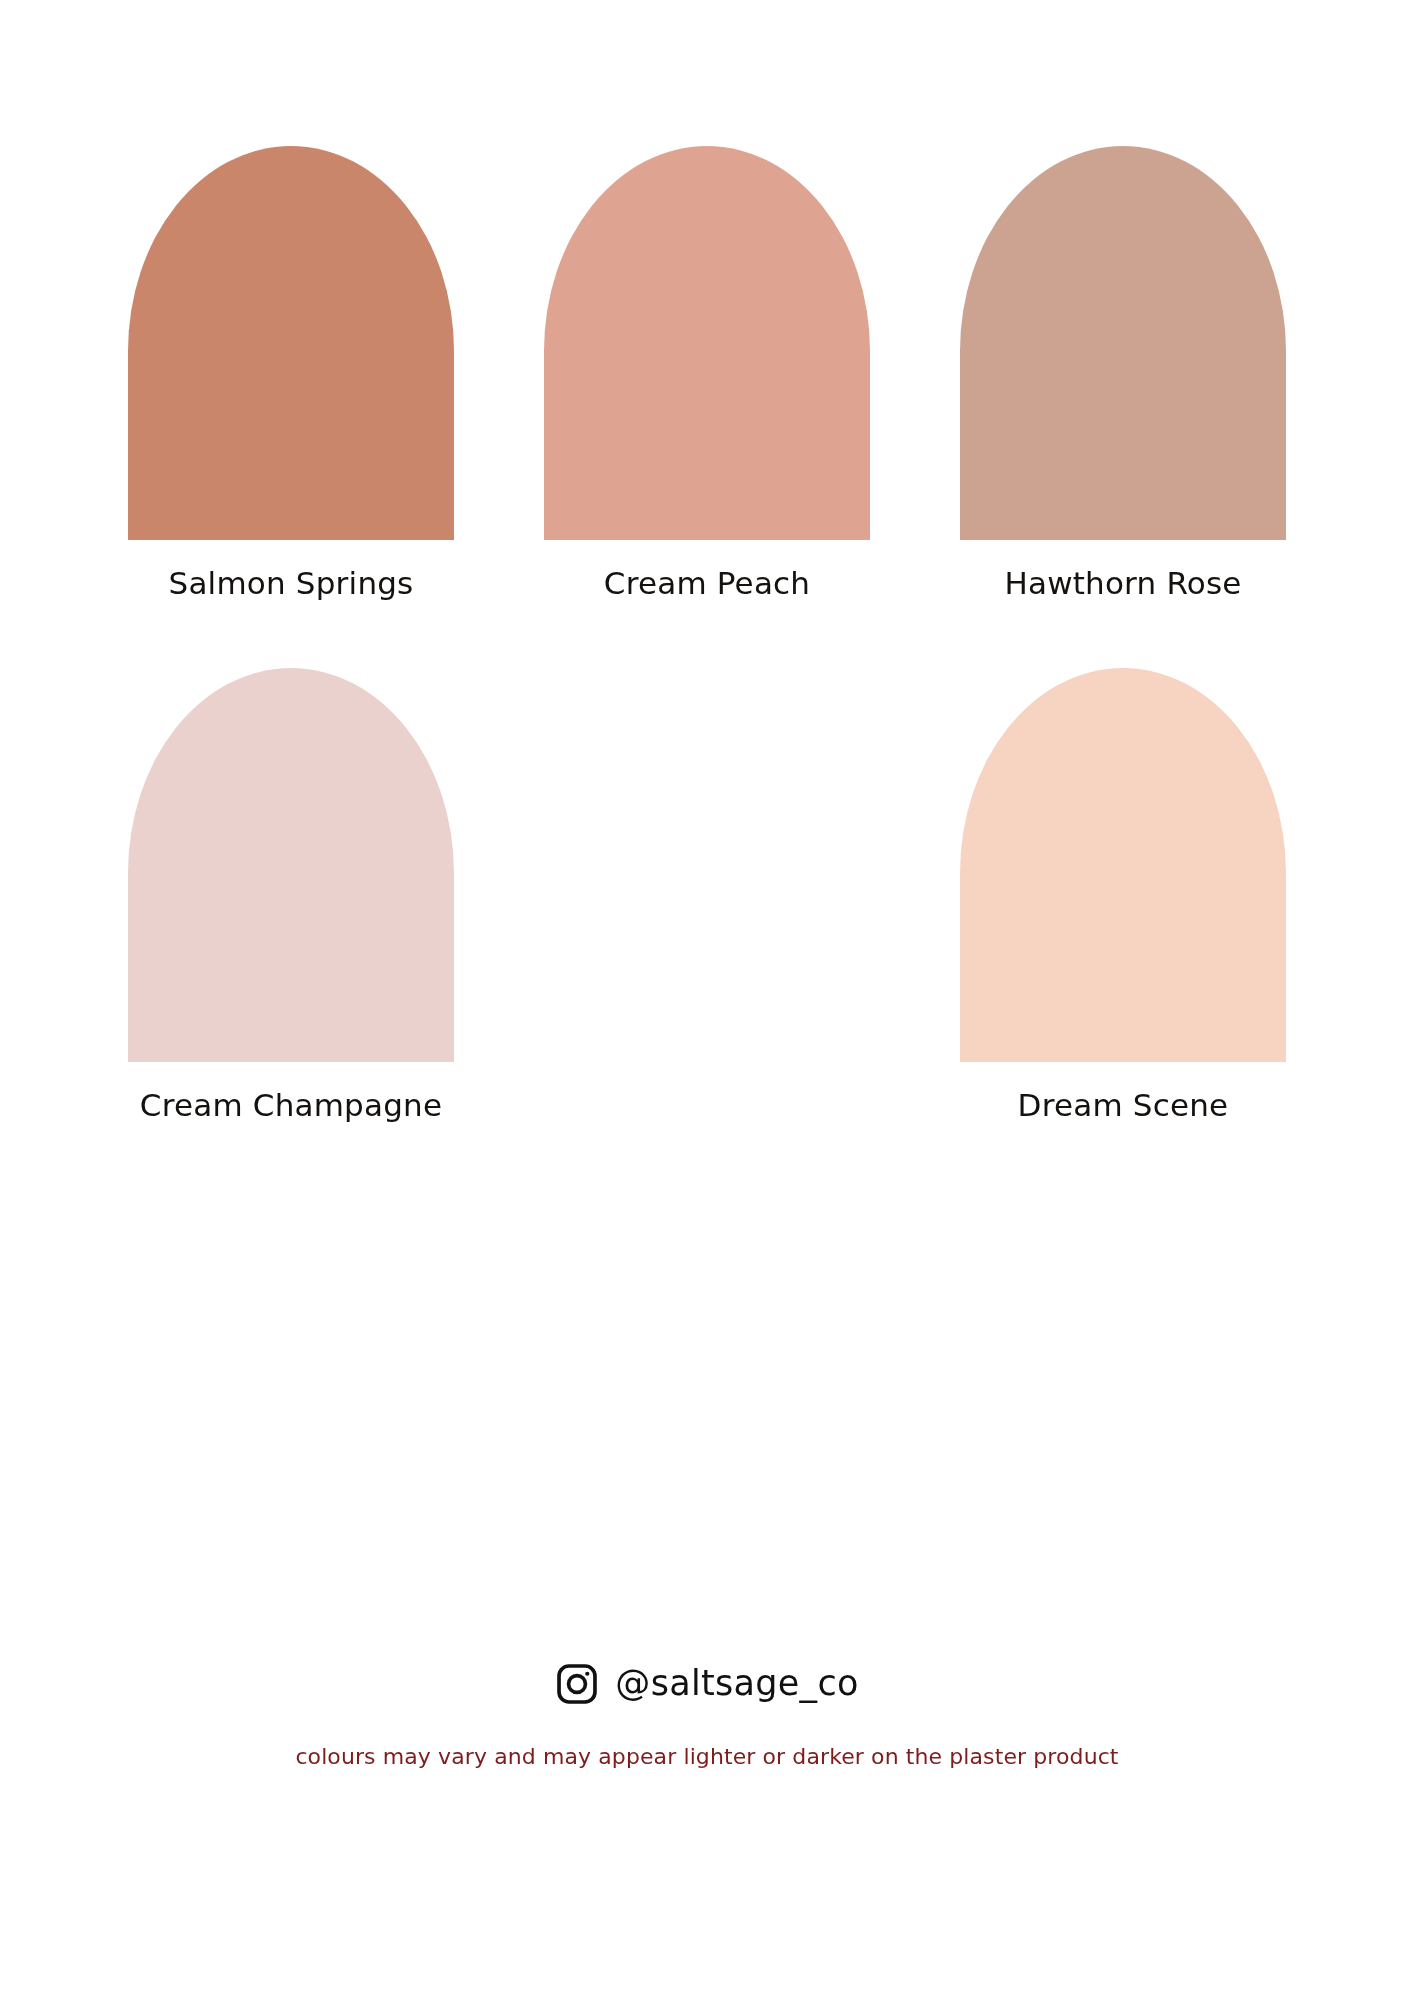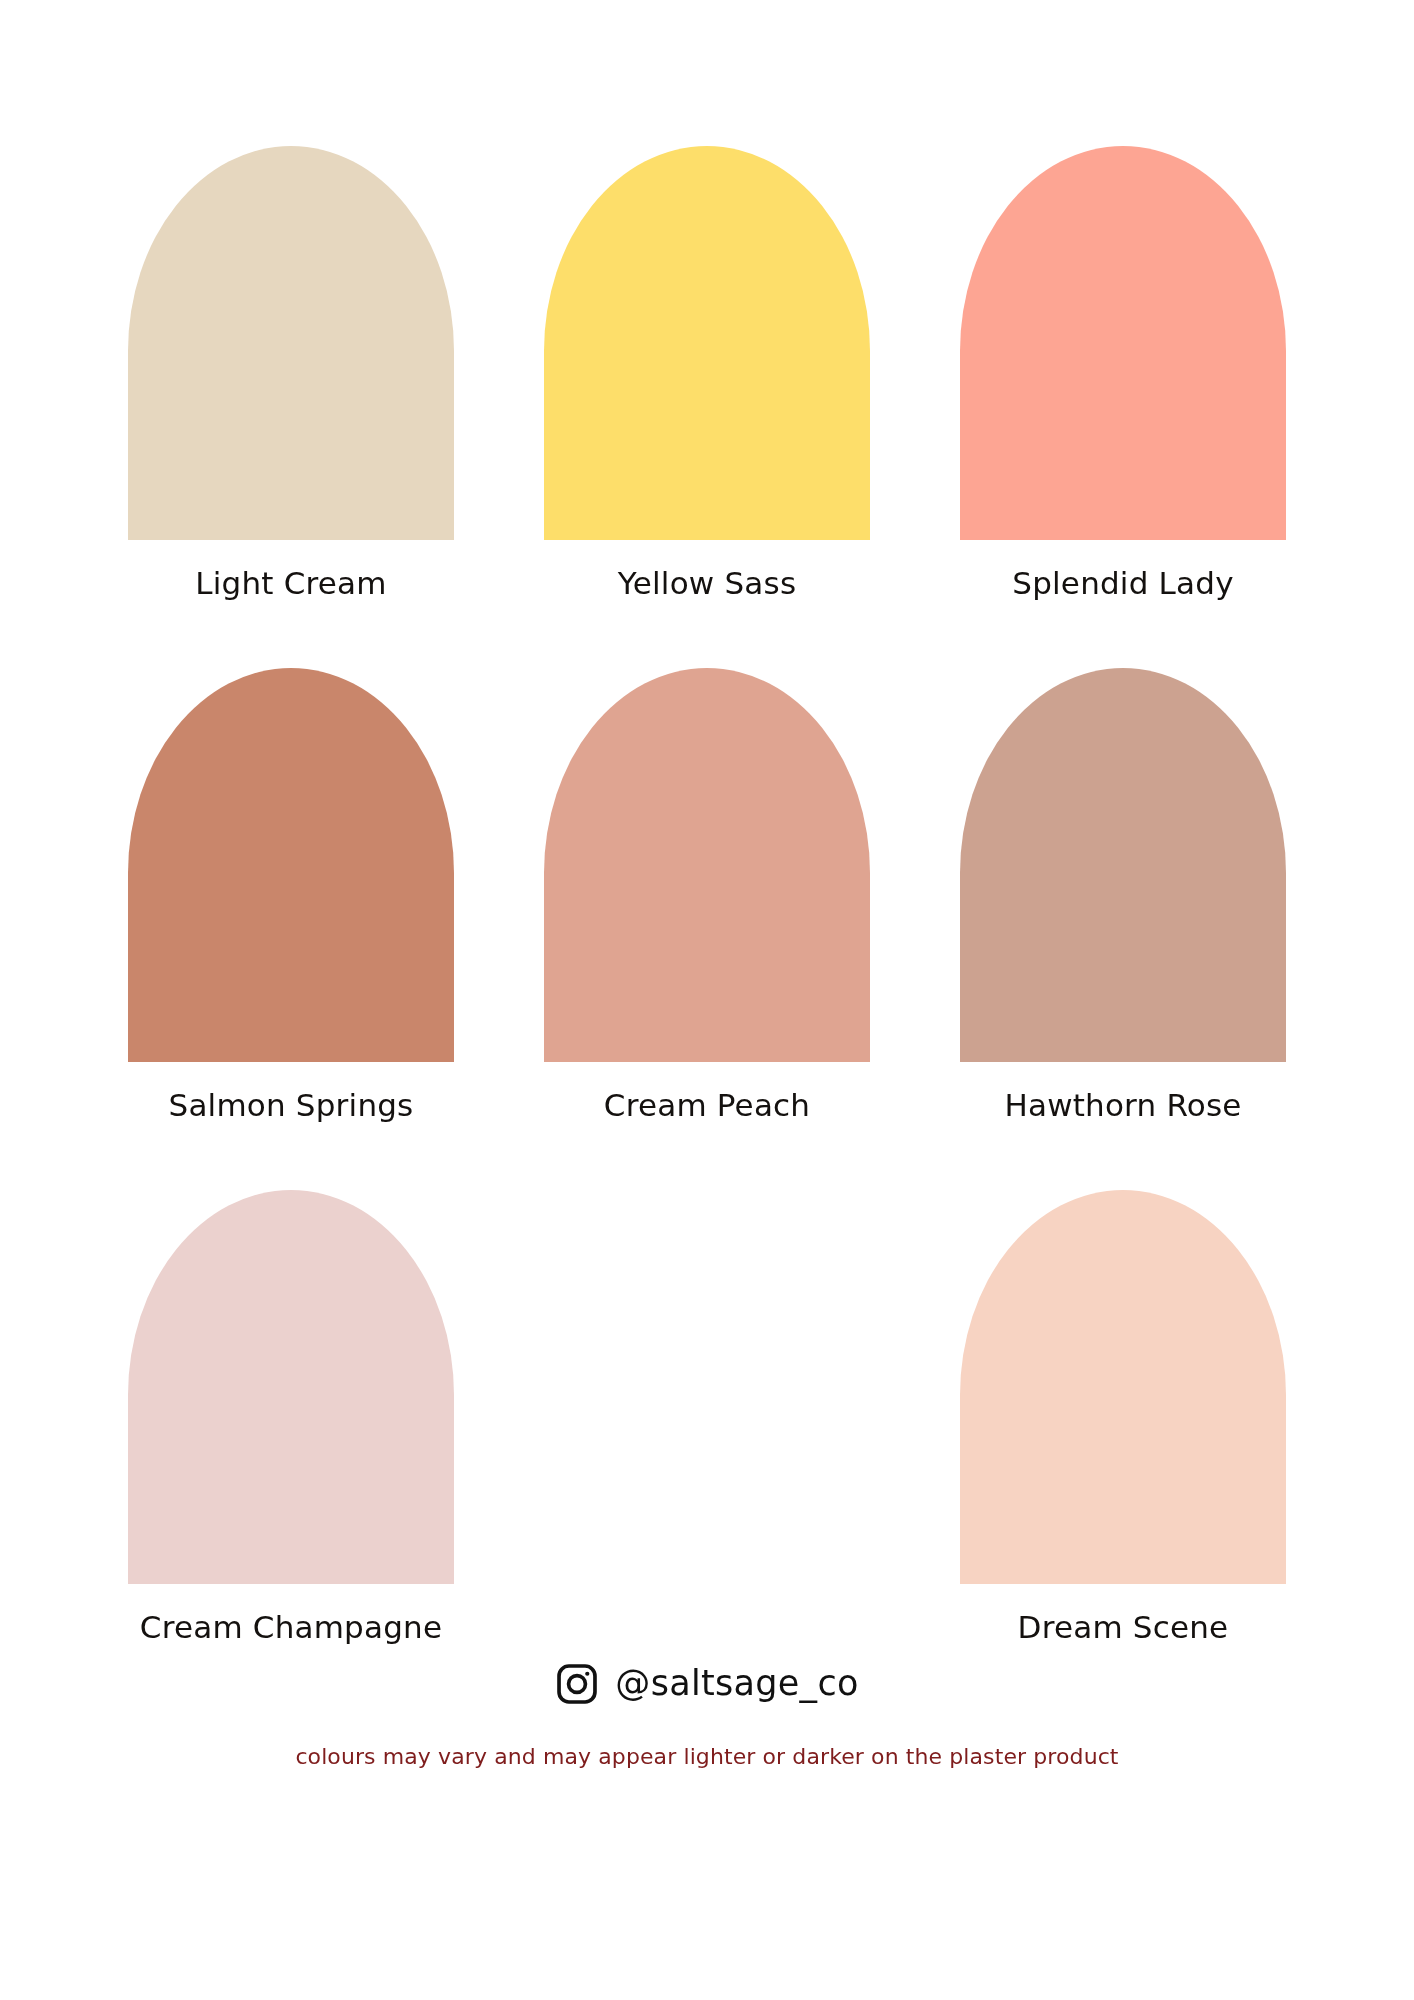--- a/index.html
+++ b/index.html
@@ -121,34 +121,20 @@
     line-height: 1.2;
   }
 </style>
 </head>
 <body style="background: rgb(255, 255, 255);">
 
 <div class="page">
 
   <div class="swatch-grid">
 
-    <div class="swatch-row">
-      <div class="swatch-cell">
-        <div class="arch" style="background-color: rgb(230, 215, 191);"></div>
-        <div class="swatch-label">Light Cream</div>
-      </div>
-      <div class="swatch-cell">
-        <div class="arch" style="background-color: rgb(253, 222, 106);"></div>
-        <div class="swatch-label">Yellow Sass</div>
-      </div>
-      <div class="swatch-cell">
-        <div class="arch" style="background-color: rgb(253, 165, 147);"></div>
-        <div class="swatch-label">Splendid Lady</div>
-      </div>
-    </div>
 
     <div class="swatch-row">
       <div class="swatch-cell">
         <div class="arch" style="background-color: rgb(201, 134, 107);"></div>
         <div class="swatch-label">Salmon Springs</div>
       </div>
       <div class="swatch-cell">
         <div class="arch" style="background-color: rgb(223, 164, 145);"></div>
         <div class="swatch-label">Cream Peach</div>
       </div>

